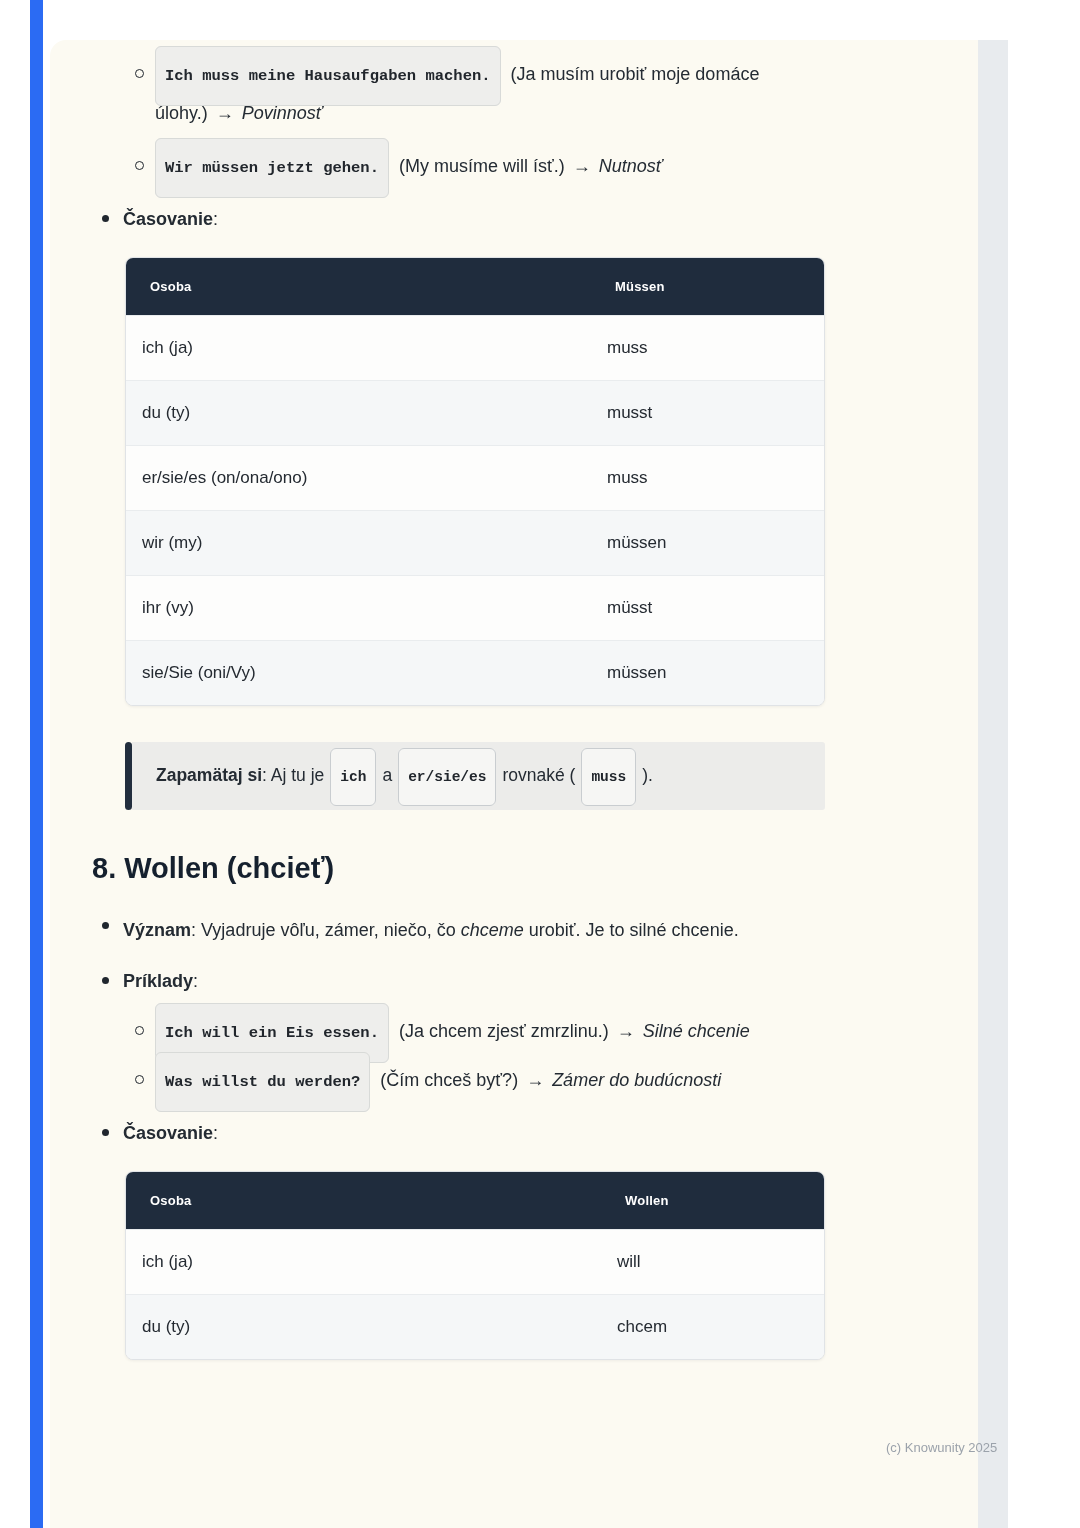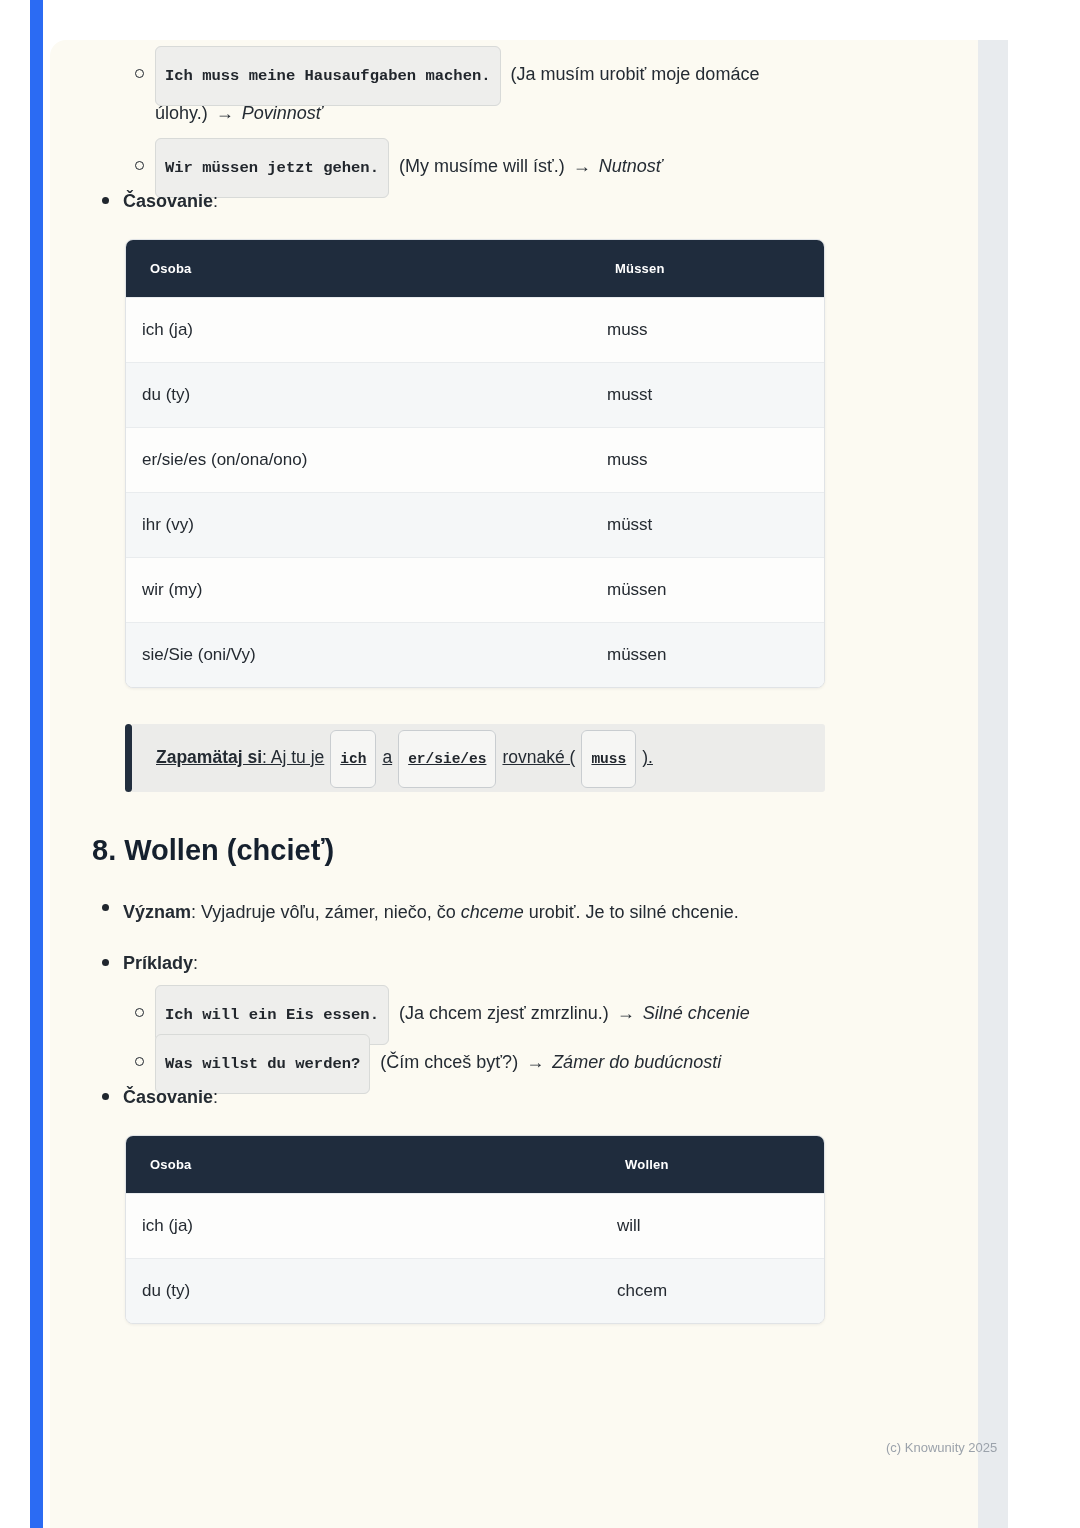--- a/index.html
+++ b/index.html
@@ -25,21 +25,21 @@
   .chip {
     font-family:"Liberation Mono","DejaVu Sans Mono",monospace;
     font-weight:700; font-size:15.5px; color:#21262c;
     background:#eeeeec; border:1px solid #d8dad8; border-radius:6px;
     padding:20px 9px; margin-right:10px; white-space:nowrap;
   }
   .arrow { margin:0 8px; }
   .tag { color:#242b33; }
 
   .mt-ex2 { margin-top:16px; }
-  .mt-cas { }
+  .mt-cas { margin-top:18px; }
   .mt-table { margin-top:24px; }
   .mt-note { margin-top:36px; }
   .mt-h2 { margin-top:40px; }
   .mt-vyz { margin-top:26px; }
   .mt-prik { margin-top:18px; }
   .mt-ex3 { margin-top:18px; }
   .mt-ex4 { margin-top:10px; }
 
   .table-wrap {
     width:700px; margin-left:25px; border:1px solid #e0e3e6; border-radius:8px;
@@ -49,21 +49,21 @@
   table.vtable th {
     background:#1f2c3d; color:#ffffff; text-align:left;
     font-size:13px; font-weight:700; letter-spacing:.2px; padding:21px 24px;
   }
   table.vtable td { font-size:17px; color:#242a31; padding:22px 16px; border-top:1px solid #e9ecee; }
   table.vtable tbody tr:nth-child(odd) td { background:#fdfdfc; }
   table.vtable tbody tr:nth-child(even) td { background:#f5f7f8; }
   table.t1 th.c1 { width:465px; }
   table.t2 th.c1 { width:475px; }
 
-  .note { display:flex; width:700px; margin-left:25px;text-decoration:underline; }
+  .note { display:flex; width:700px; margin-left:25px; }
   .note-bar { flex:none; width:7px; background:#222e3e; border-radius:4px; }
   .note-body { flex:1; background:#ececea; padding:20px 24px; font-size:17.5px; line-height:26px; border-radius:0 3px 3px 0; }
   .note-body .chip { margin:0 6px; font-size:14.5px; background:#f6f6f4; border-color:#c9cdd0; }
 
   .h2 { font-size:29px; line-height:36px; font-weight:700; color:#15202e; margin:40px 0 0 -8px; }
 
   .footer { position:absolute; left:886px; top:1440px; font-size:13px; color:#9ba2ab; z-index:5; }
 </style>
 </head>
 <body>
@@ -95,26 +95,26 @@
           </tr>
         <tr>
             <td>du (ty)</td>
             <td>musst</td>
           </tr>
         <tr>
             <td>er/sie/es (on/ona/ono)</td>
             <td>muss</td>
           </tr>
         <tr>
+            <td>wir (my)</td>
+            <td>müssen</td>
+          </tr>
+        <tr>
             <td>ihr (vy)</td>
             <td>müsst</td>
-          </tr>
-        <tr>
-            <td>wir (my)</td>
-            <td>müssen</td>
           </tr>
         <tr>
             <td>sie/Sie (oni/Vy)</td>
             <td>müssen</td>
           </tr>
       </tbody>
     </table>
   </div>
 
   <div class="note mt-note">

